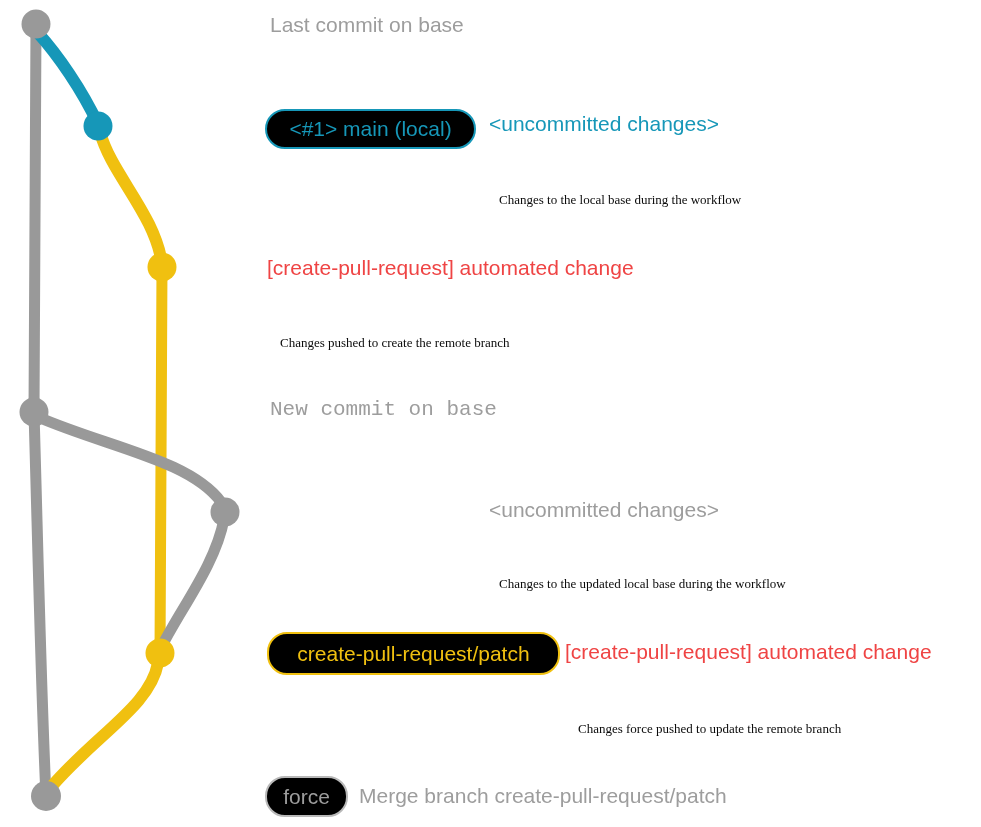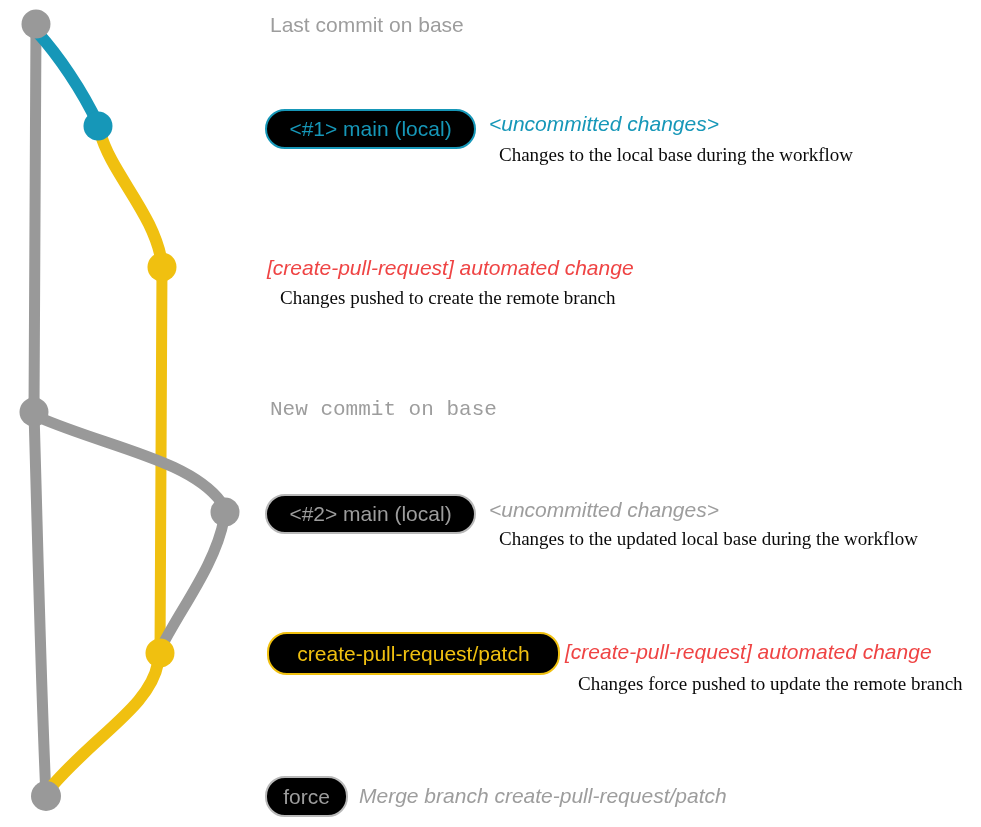--- a/index.html
+++ b/index.html
@@ -3,26 +3,26 @@
 <meta charset="utf-8">
 <style>
   html,body { margin:0; padding:0; background:#ffffff; }
   body { width:981px; height:827px; position:relative; overflow:hidden;
          font-family:"Liberation Sans", sans-serif; }
   .stage { position:absolute; left:12px; top:0; width:981px; height:827px; }
   svg.graph { position:absolute; left:0; top:0; }
 
   .lbl { position:absolute; white-space:nowrap; line-height:1.15; }
   .title { color:#9d9d9d; font-size:21px; }
-  .note  { font-size:21px;font-style:italic; }
+  .note  { font-size:21px; }
   .note.teal   { color:#1697b8; }
   .note.yellow { color:#ef4444; }
   .note.gray   { color:#9d9d9d; }
   .detail { position:absolute; white-space:nowrap;
-            font-family:"Liberation Serif", serif; font-size:19px; color:#0a0a0a; }
+            font-family:"Liberation Serif", serif; font-size:13px; color:#0a0a0a;margin-top:48px; }
 
   .pill { position:absolute; display:flex; align-items:center; justify-content:center;
           border:2px solid; border-radius:20px; font-size:21px; box-sizing:border-box;
           background:#000000; }
   .pill.teal   { color:#1697b8; border-color:#1697b8; }
   .pill.yellow { color:#f0c010; border-color:#f0c010; }
   .pill.gray   { color:#9d9d9d; border-color:#b8b8b8; }
 </style>
 </head>
 <body>
@@ -61,21 +61,20 @@
 
   <div class="pill teal" style="left:253px; top:109px; width:211px; height:40px;">&lt;#1&gt; main (local)</div>
   <div class="lbl note teal" style="left:477px; top:112px;">&lt;uncommitted changes&gt;</div>
   <div class="detail" style="left:487px; top:144px;">Changes to the local base during the workflow</div>
 
   <div class="lbl note yellow" style="left:255px; top:256px;">[create-pull-request] automated change</div>
   <div class="detail" style="left:268px; top:287px;">Changes pushed to create the remote branch</div>
 
   <div class="lbl title" style="left:258px; top:398px;font-family:Liberation Mono, monospace;">New commit on base</div>
 
-  <div class="pill gray" style="left:253px; top:494px; width:211px; height:40px;">&lt;#2&gt; main (local)</div>
   <div class="lbl note gray" style="left:477px; top:498px;">&lt;uncommitted changes&gt;</div>
   <div class="detail" style="left:487px; top:528px;">Changes to the updated local base during the workflow</div>
 
   <div class="pill yellow" style="left:255px; top:632px; width:293px; height:43px;">create-pull-request/patch</div>
   <div class="lbl note yellow" style="left:553px; top:640px;">[create-pull-request] automated change</div>
   <div class="detail" style="left:566px; top:673px;">Changes force pushed to update the remote branch</div>
 
   <div class="pill gray" style="left:253px; top:776px; width:83px; height:41px;">force</div>
   <div class="lbl note gray" style="left:347px; top:784px;">Merge branch create-pull-request/patch</div>
 

